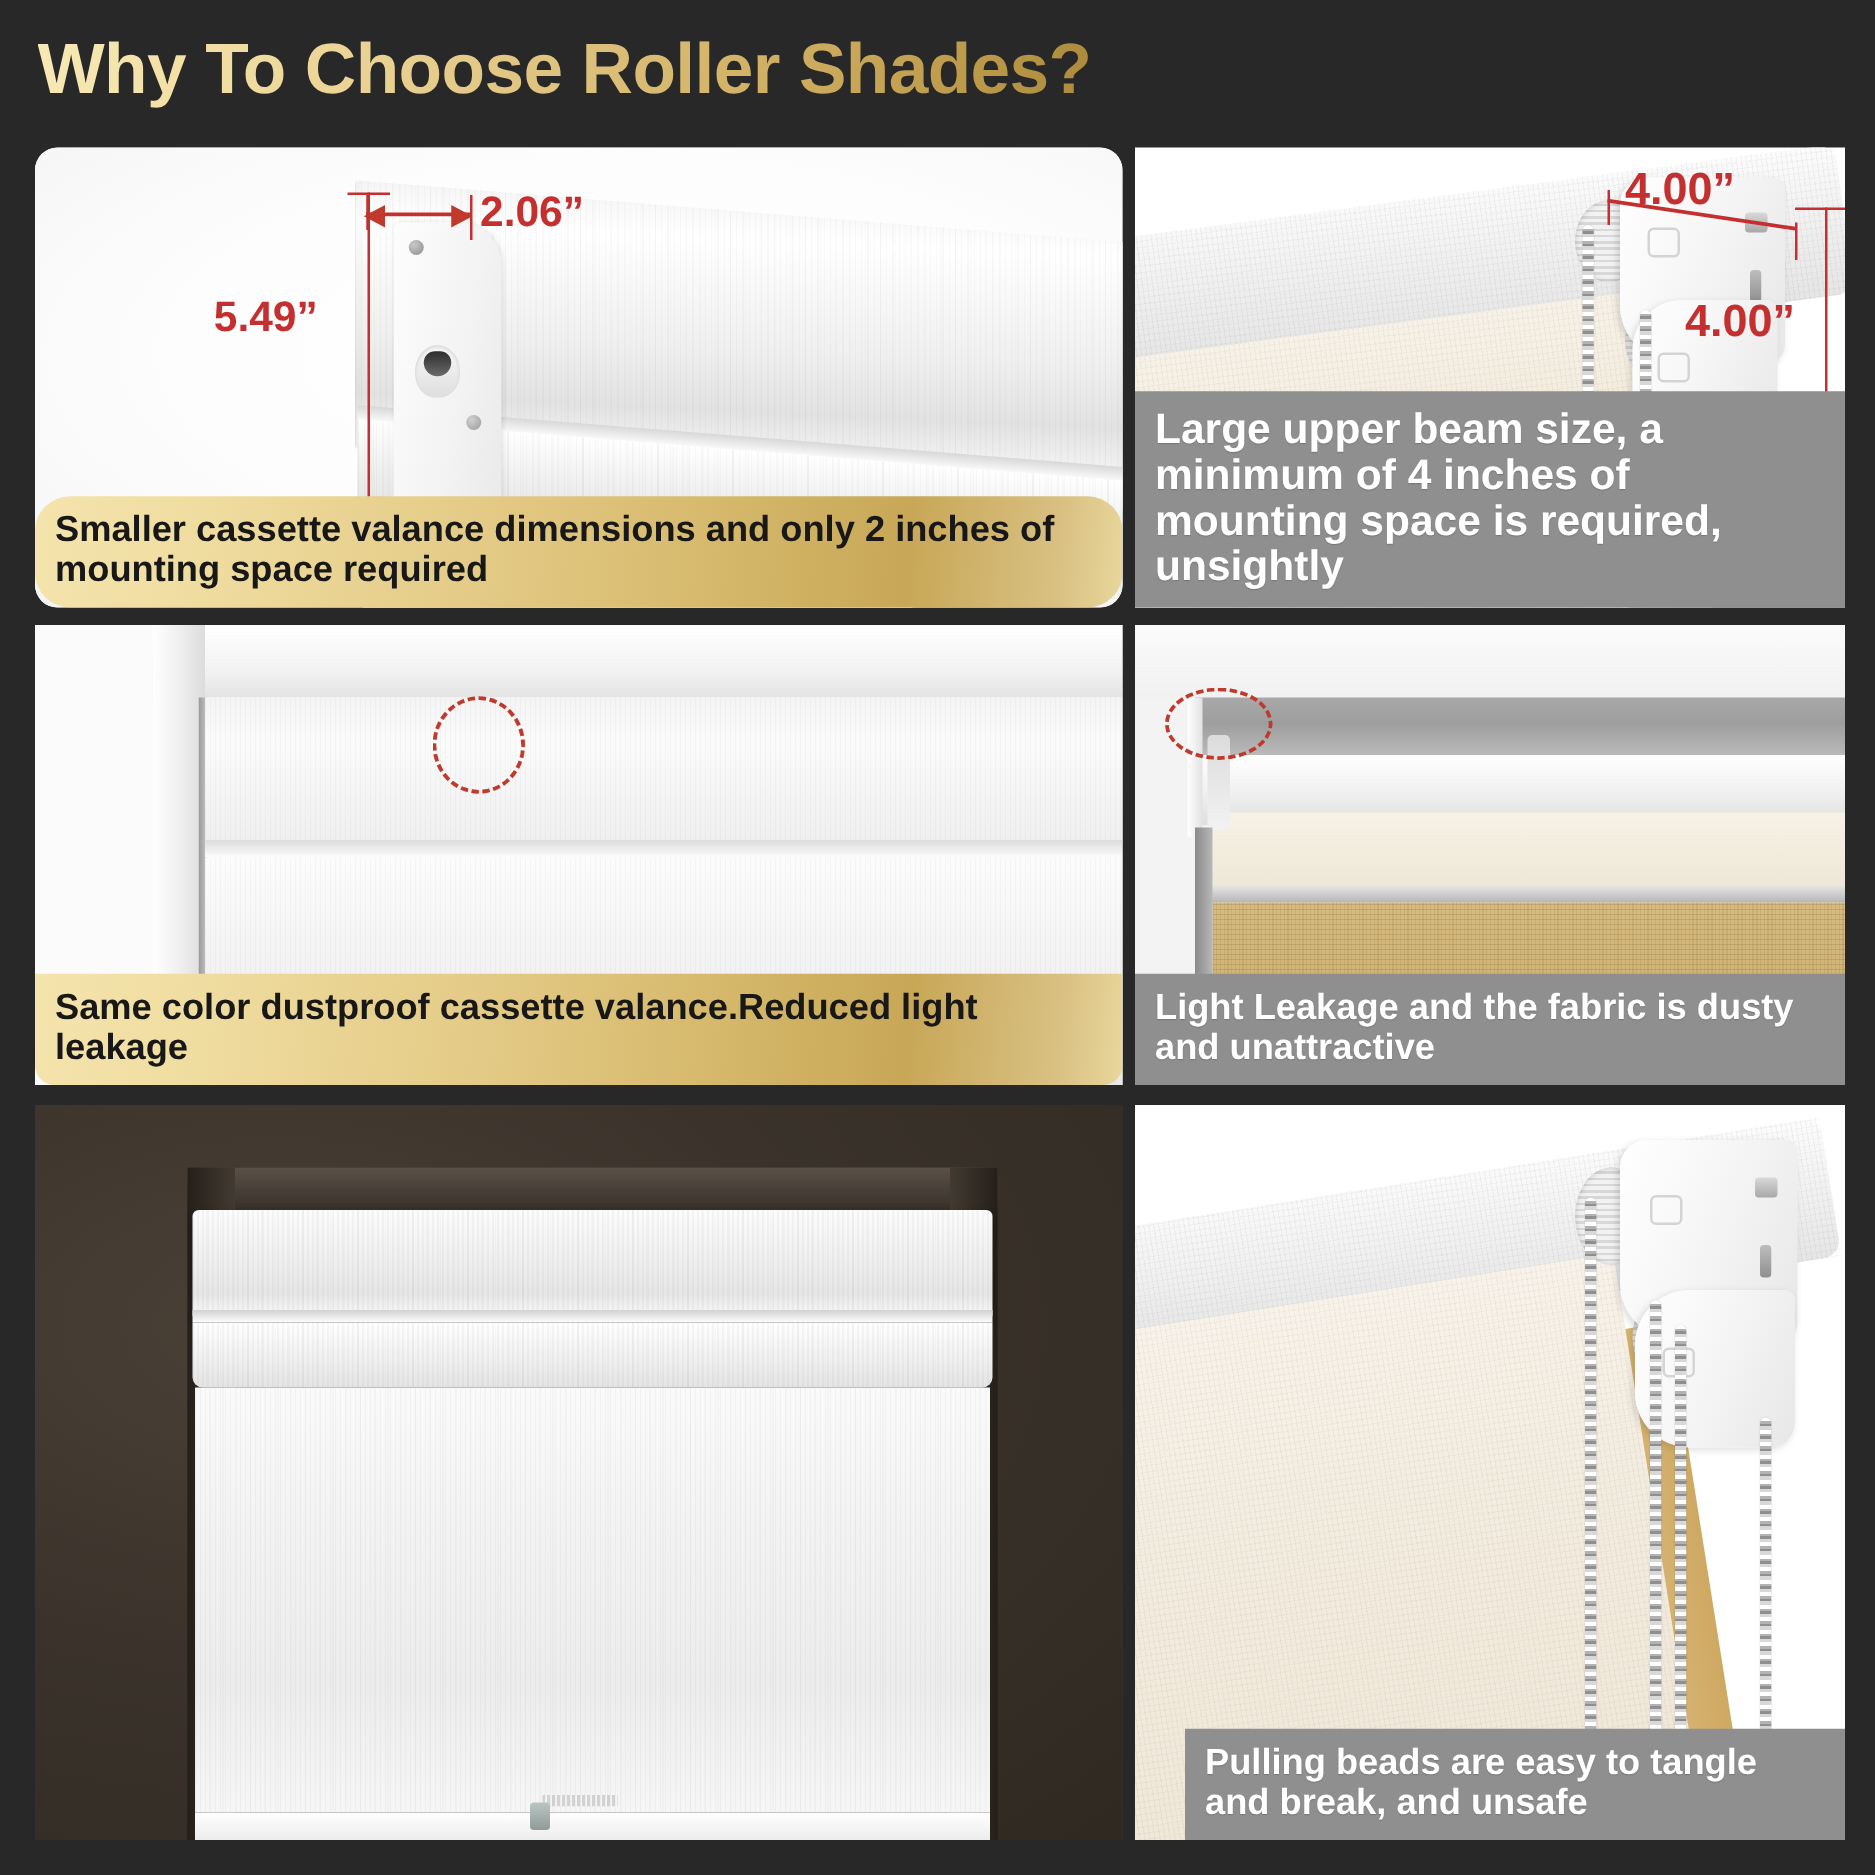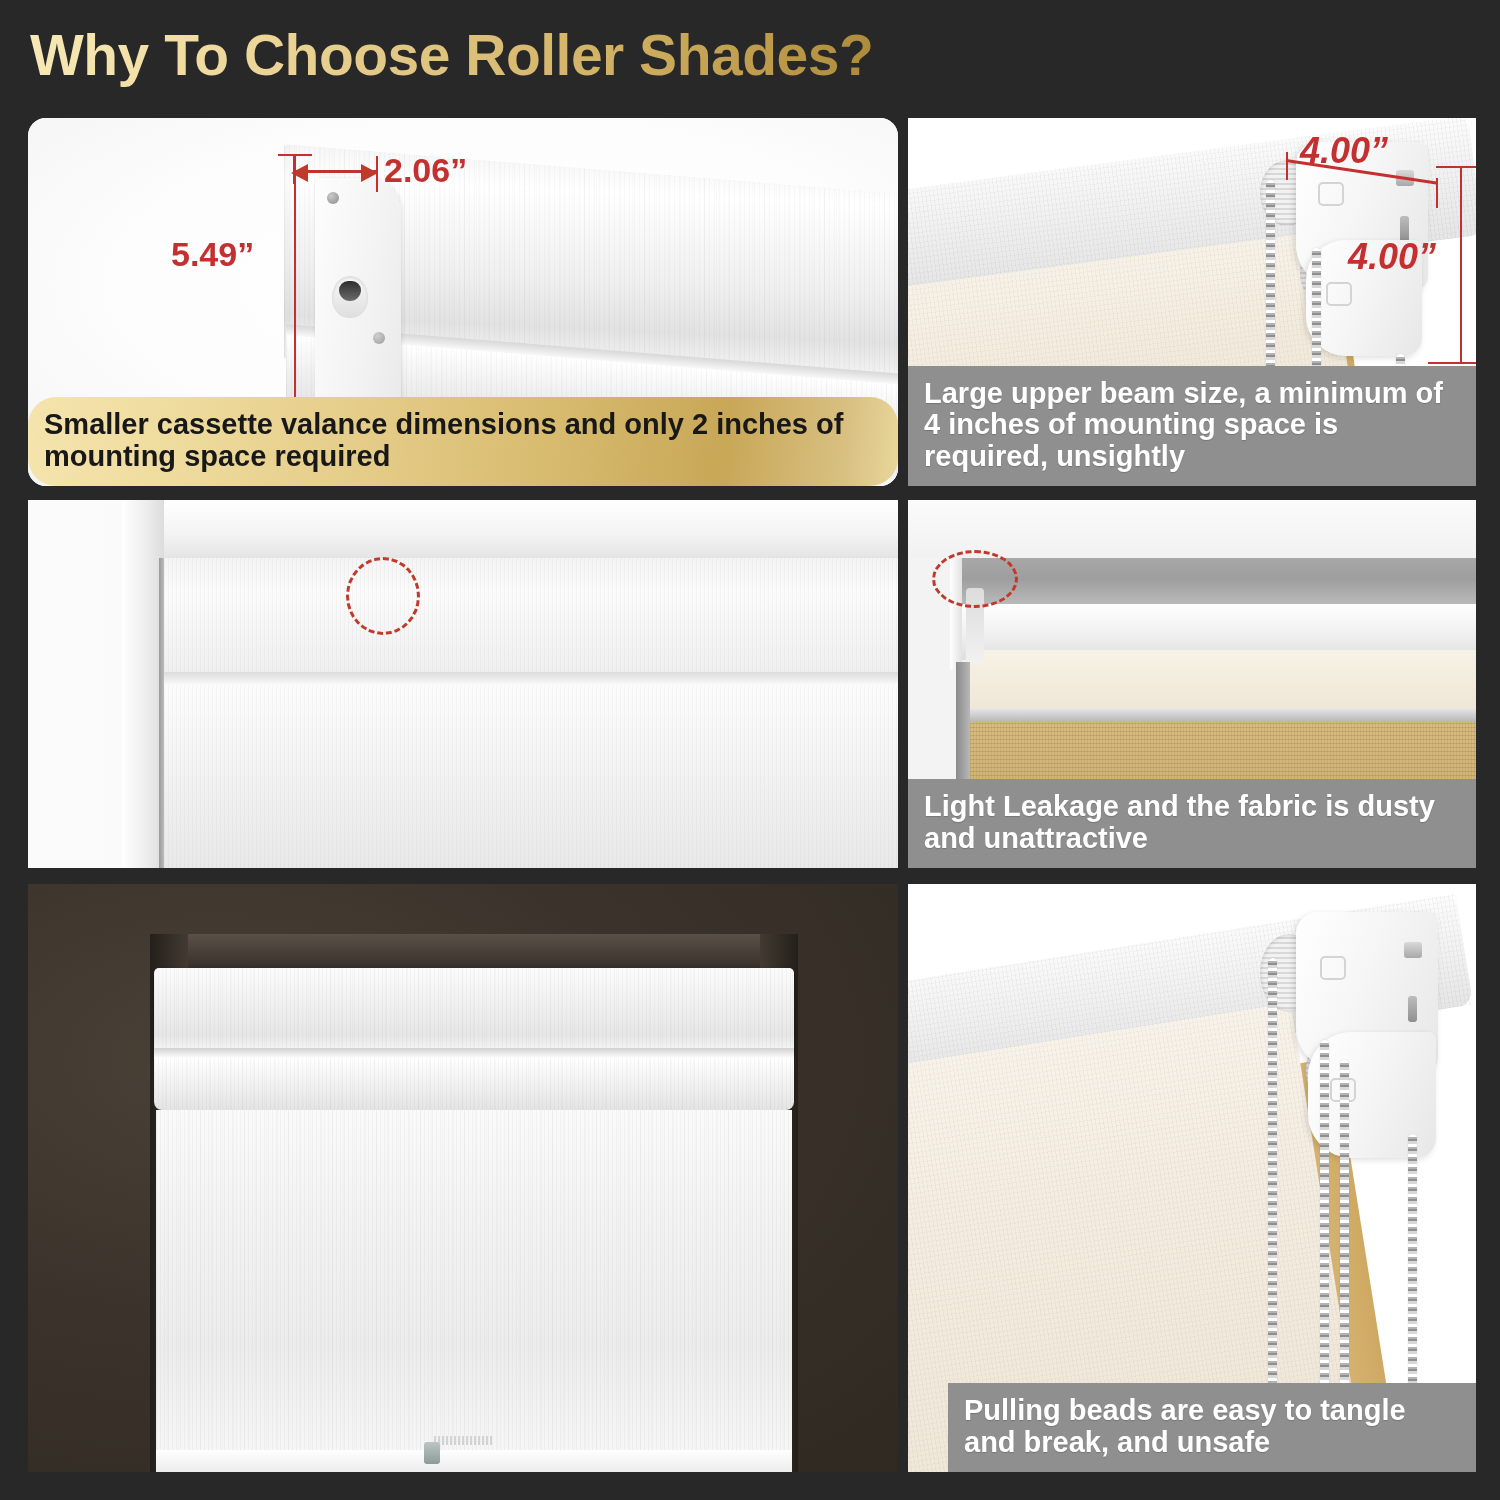--- a/index.html
+++ b/index.html
@@ -23,21 +23,20 @@
   }
 
   
   .grid { position: absolute; left: 0; top: 0; width: 1500px; height: 1500px; }
 
   .panel { position: absolute; overflow: hidden; padding-left: 15px; }
 
   .photo {
     position: absolute; left: 0; top: 0; right: 0; bottom: 0;
     overflow: hidden;
-    font-style: italic;
   }
 
   
   .cap {
     position: absolute; left: 0; right: 0; bottom: 0;
     padding: 12px 16px 14px 16px;
     font-weight: bold; line-height: 1.08;
   }
   .cap.gold {
     background: linear-gradient(95deg, #f4e4ad 0%, #efdc9f 16%, #e4cb87 40%, #d6b96c 62%, #c8a757 80%, #d9c183 94%, #e9d79b 100%);
@@ -330,40 +329,41 @@
         <div class="dim" style="left:378px; top:34px; width:2px; height:28px;"></div>
         <div class="dim" style="left:528px; top:60px; width:2px; height:30px;"></div>
         <div class="dim" style="left:378px; top:41px; width:152px; height:3px; transform:rotate(8.5deg); transform-origin:left center;"></div>
         <div class="dimtxt" style="left:392px; top:12px; font-size:36px;">4.00”</div>
 
         <div class="dim" style="left:552px; top:48px; width:2px; height:198px;"></div>
         <div class="dim" style="left:528px; top:48px; width:40px; height:2px;"></div>
         <div class="dim" style="left:520px; top:244px; width:48px; height:2px;"></div>
         <div class="dimtxt" style="left:440px; top:118px; font-size:36px;">4.00”</div>
       </div>
-      <div class="cap gray" style="font-size:29px;">Large upper beam size, a minimum of 4 inches of mounting space is required, unsightly</div>
+      <div class="cap gray" style="font-size:34px;">Large upper beam size, a minimum of 4 inches of mounting space is required, unsightly</div>
     </div>
 
     <div class="panel" id="p3">
       <div class="photo">
         <div class="wall"></div>
         <div class="frameTop"></div>
         <div class="frameL"></div>
         <div class="gapbar"></div>
         <div class="shadeA">
             <div class="tex"></div>
           </div>
         <div class="railA"></div>
         <div class="shadeB">
             <div class="tex"></div>
           </div>
 
         <div class="dashcircle" style="left:318px; top:57px; width:74px; height:78px;"></div>
 
       </div>
+      <div class="cap gold" style="font-size:29px;">Same color dustproof cassette valance.Reduced light leakage</div>
     </div>
 
     <div class="panel" id="p4">
       <div class="photo">
         <div class="wall"></div>
         <div class="ceiling"></div>
         <div class="tube"></div>
         <div class="tubeWhite"></div>
         <div class="cream"></div>
         <div class="rail"></div>

